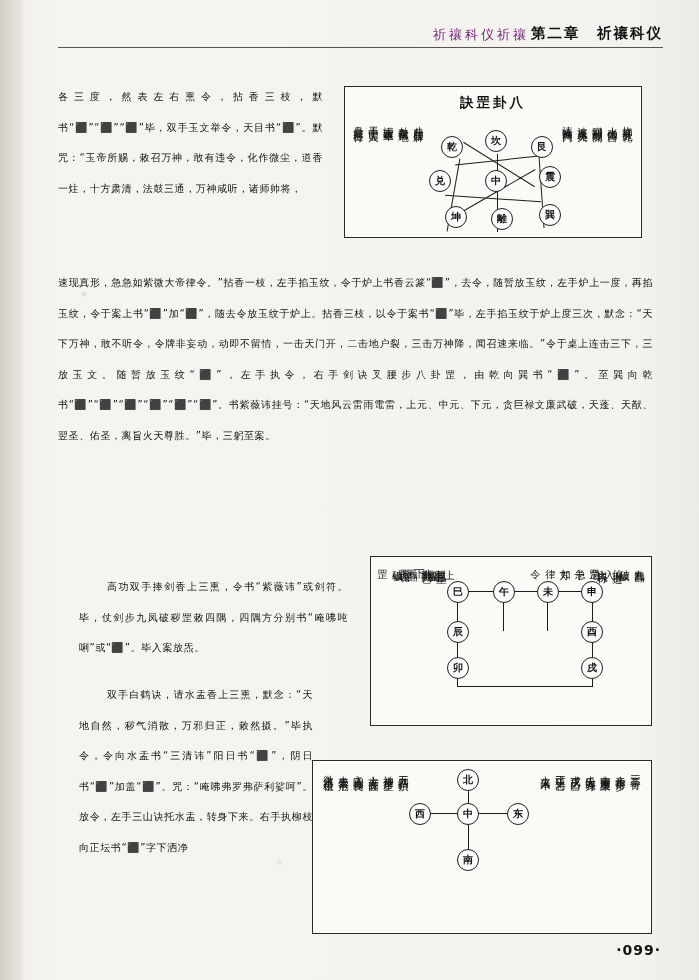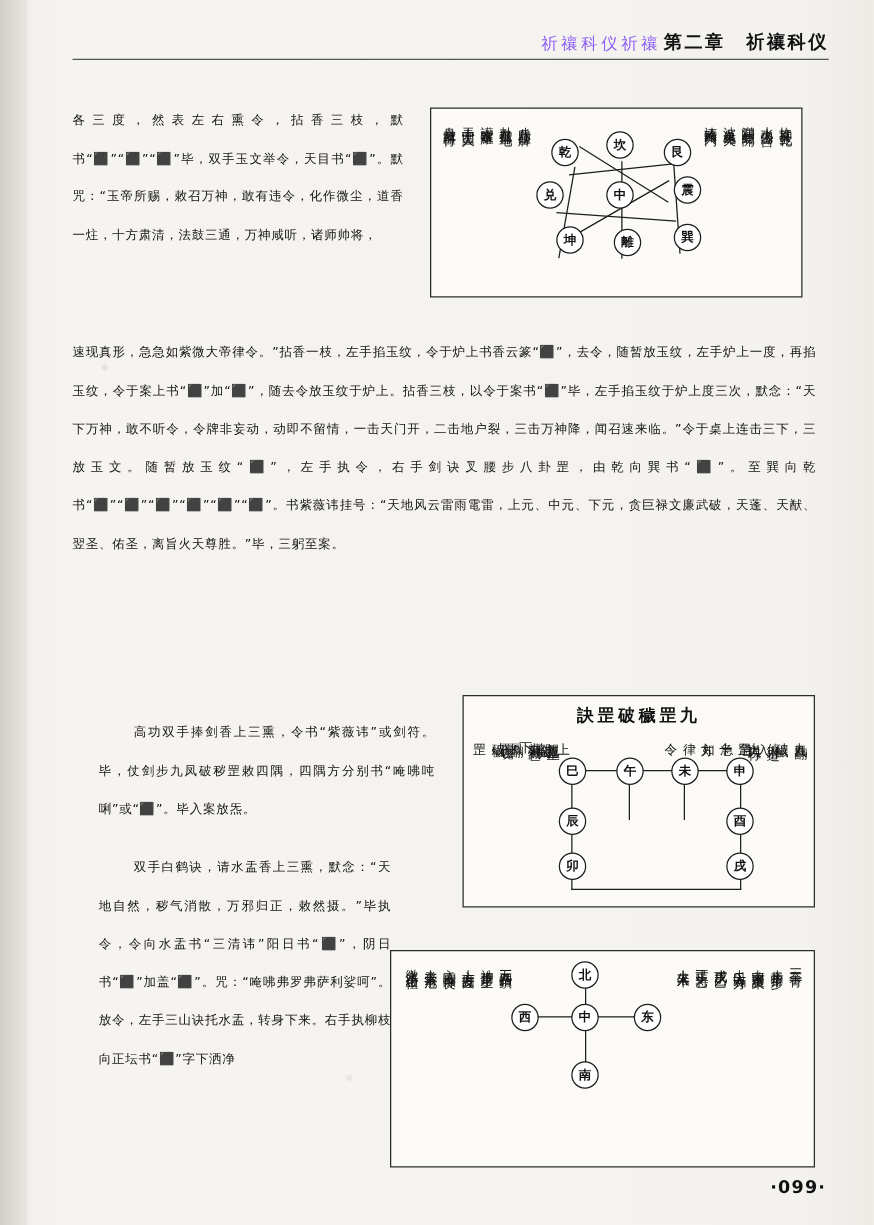--- a/index.html
+++ b/index.html
@@ -39,21 +39,21 @@
   .header-rule{
     position:absolute;left:58px;right:36px;top:25px;height:1px;background:#3a3a3a;opacity:.85;
   }
   .header-title{
     position:absolute;right:36px;top:2px;
     font-family:"DejaVu Sans","Liberation Sans",sans-serif;
     font-size:14.5px;font-weight:700;letter-spacing:2px;color:#111;
   }
   .header-ghost{
     position:absolute;right:170px;top:4px;
-    font-size:13px;letter-spacing:3px;color:#8b5cf6;text-align:center;
+    font-size:13px;letter-spacing:3px;color:#701a75;text-align:center;
   }
 
   
   .col{
     position:absolute;left:58px;top:82px;width:595px;
   }
   p.para{
     margin:0 0 0 0;
     font-size:10px;
     line-height:30.6px;
@@ -131,20 +131,21 @@
 
 <div style="position:absolute;left:58px;top:572px;width:290px;">
   <p class="para indent">高功双手捧剑香上三熏，令书“紫薇讳”或剑符。毕，仗剑步九凤破秽罡敕四隅，四隅方分别书“唵咈吨唎”或“⬛”。毕入案放炁。</p>
 </div>
 
 <div style="position:absolute;left:58px;top:680px;width:255px;">
   <p class="para indent">双手白鹤诀，请水盂香上三熏，默念：“天地自然，秽气消散，万邪归正，敕然摄。”毕执令，令向水盂书“三清讳”阳日书“⬛”，阴日书“⬛”加盖“⬛”。咒：“唵咈弗罗弗萨利娑呵”。放令，左手三山诀托水盂，转身下来。右手执柳枝向正坛书“⬛”字下洒净</p>
 </div>
 
 <div class="fig" style="left:344px;top:86px;width:298px;height:152px;">
+  <div class="fig-title">訣罡卦八</div>
   <div class="fig-body" style="height:120px;">
     <div class="vtext" style="position:absolute;left:6px;top:6px;height:104px;">八斤巽霤牌
 卦在風雷地
 讙吉吹羅軍
 弄中山霊人
 身立前壓行</div>
     <div class="vtext" style="position:absolute;right:6px;top:6px;height:104px;">坎坤艮兑乾
 水火山澤宫
 満闕封統開
 波炎鬼雄天
@@ -164,21 +165,20 @@
     <div class="node" style="left:84px;top:58px;">兑</div>
     <div class="node" style="left:140px;top:58px;">中</div>
     <div class="node" style="left:194px;top:54px;">震</div>
     <div class="node" style="left:100px;top:94px;">坤</div>
     <div class="node" style="left:146px;top:96px;">離</div>
     <div class="node" style="left:194px;top:92px;">巽</div>
   </div>
 </div>
 
 <div class="fig" style="left:370px;top:556px;width:282px;height:170px;">
-  <div class="fig-title">訣罡破穢罡九</div>
   <div class="fig-body" style="height:140px;">
     <div class="vtext" style="position:absolute;left:4px;top:4px;height:124px;">九
 鳳翻
 破穢
 罡</div>
     <div class="vtext" style="position:absolute;left:26px;top:4px;height:124px;">上
 朝金闕
 下
 覆亡魂</div>
     <div class="vtext" style="position:absolute;left:48px;top:4px;height:124px;">親見玉皇

